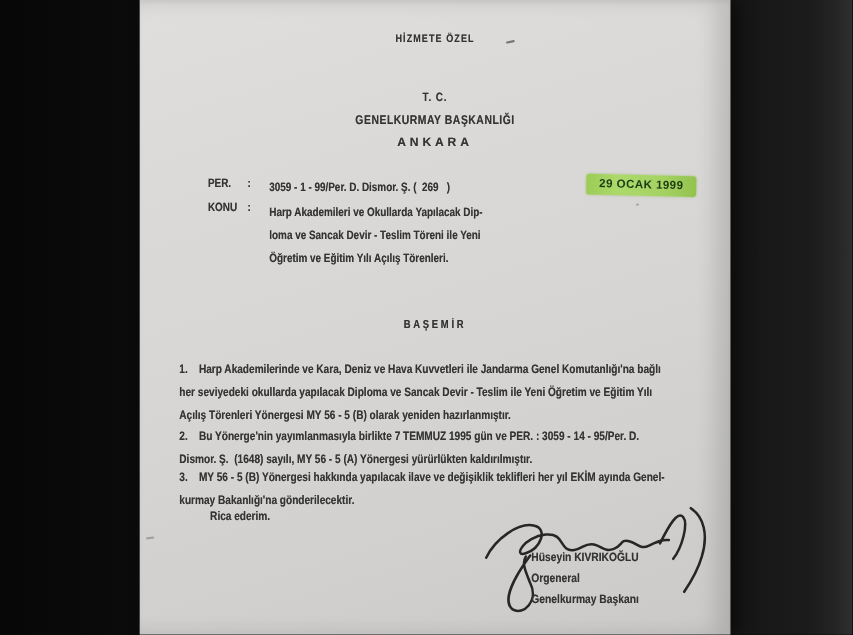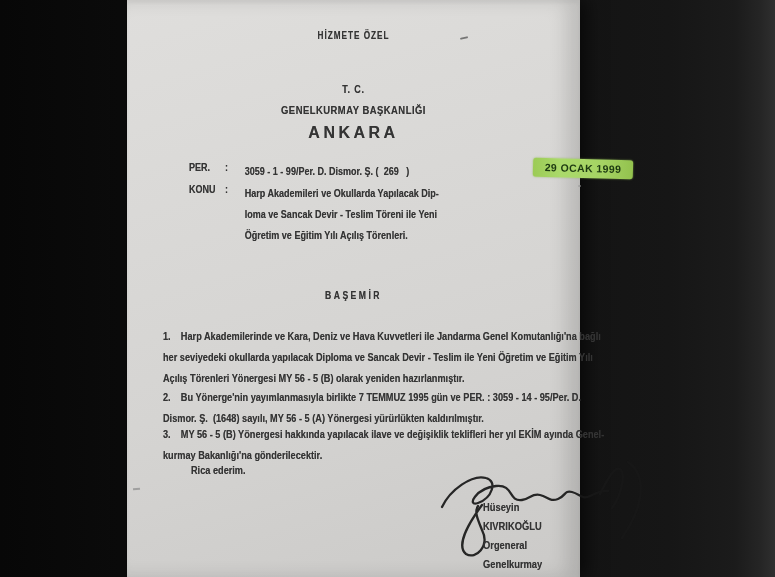--- a/index.html
+++ b/index.html
@@ -7,37 +7,37 @@
     width:775px; height:577px; overflow:hidden;
     background:#0a0a0a;
     font-family:"Liberation Sans","DejaVu Sans",sans-serif;
   }
   .scene {
     position:relative; width:775px; height:577px;
     background:linear-gradient(90deg,#070707 0px,#0b0b0b 120px,#101010 400px,
                #161616 670px,#1b1b1b 735px,#252525 760px,#2f2f2f 775px);
   }
   .paper {
-    position:absolute; left:127px; top:0; width:453px; height:577px;
+    position:absolute; left:127px; top:0; width:537px; height:577px;
     background:linear-gradient(163deg,#dfdedc 0%,#dad9d7 30%,#d5d4d2 60%,#cbcac8 100%);
     box-shadow:inset -14px 0 18px rgba(0,0,0,.13),
                inset 2px 0 5px rgba(255,255,255,.07),
                inset 0 2px 4px rgba(0,0,0,.05),
                7px 0 16px rgba(0,0,0,.55);
   }
   .ink { color:#343434; font-weight:bold; text-shadow:0 0 .6px rgba(52,52,52,.55); }
   .center-line { position:absolute; left:0; width:100%; text-align:center; }
   .cx-center { transform:scaleX(.82); }           
   .cx-left   { transform:scaleX(.82); transform-origin:0 0; }
   .lines { white-space:pre-wrap; }
 
   .classification { top:30px; font-size:10px; letter-spacing:1.2px; }
   .lh-tc   { top:83px;  font-size:11px;   letter-spacing:1px; }
   .lh-org  { top:104px; font-size:11.5px; letter-spacing:.6px; }
-  .lh-city { top:124px; font-size:16px; letter-spacing:3.5px; }
+  .lh-city { top:124px; font-size:11px; letter-spacing:3.5px; }
 
   .stamp {
     position:absolute; left:406px; top:159px; width:100px; height:19px;
     transform:rotate(1.4deg);
     background:linear-gradient(90deg,#9ccb56,#abda6b 28%,#a5d363 70%,#93c24e);
     border-radius:3px; box-shadow:0 0 2px rgba(140,180,80,.8);
     font-size:10.5px; font-weight:bold; letter-spacing:.4px;
     color:#1d3a11; text-align:center; line-height:19px;
   }
 

